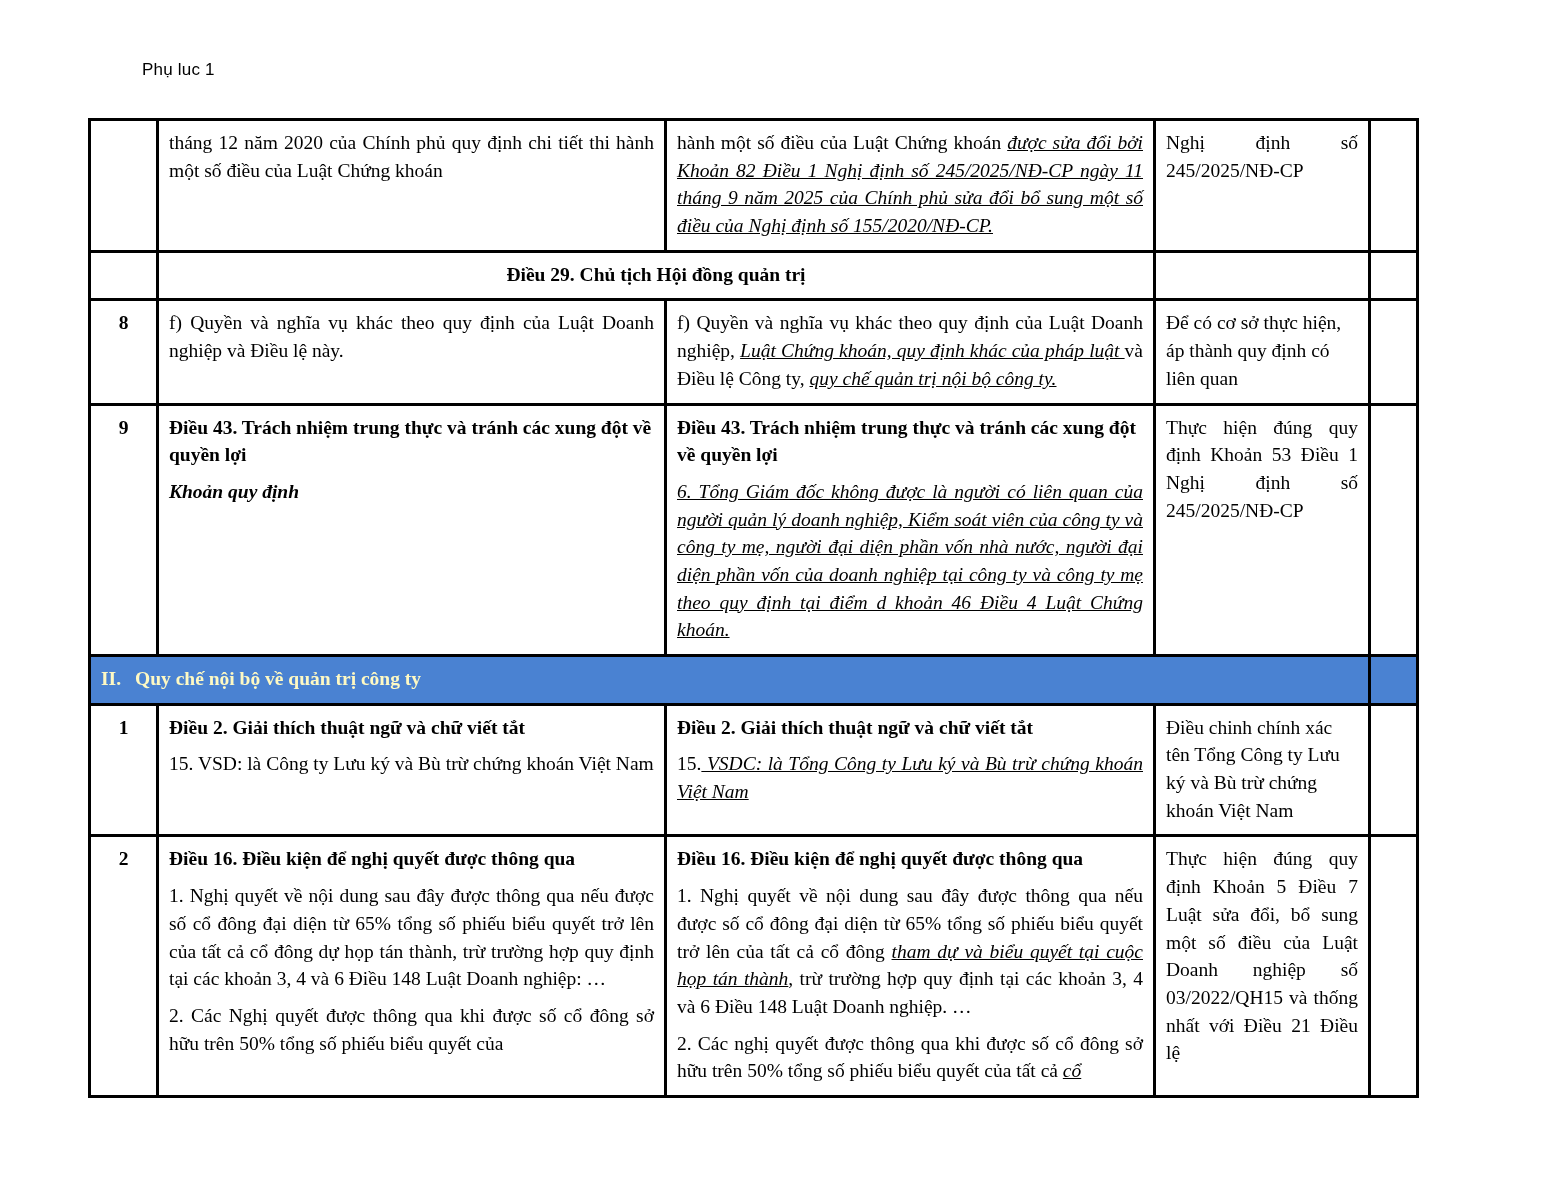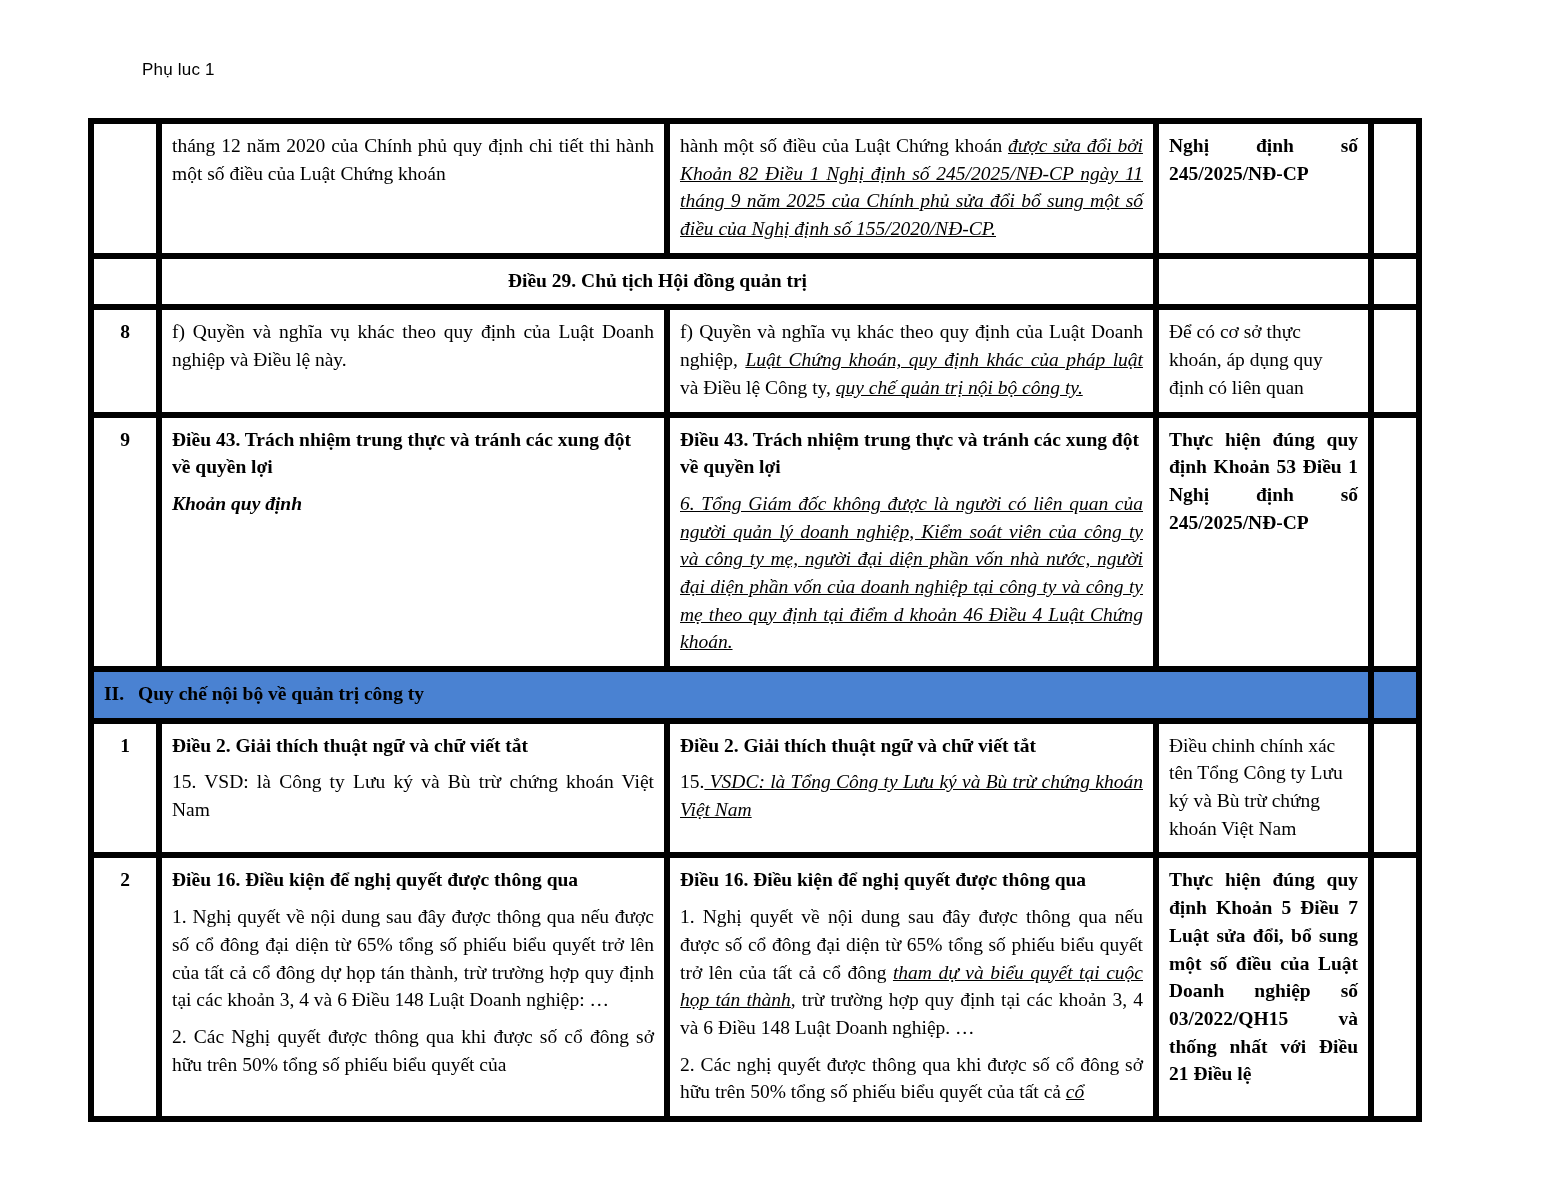--- a/index.html
+++ b/index.html
@@ -32,21 +32,21 @@
     table-layout: fixed;
     margin-left: -52px;
   }
   table.cmp col.c-num     { width: 68px; }
   table.cmp col.c-old     { width: 508px; }
   table.cmp col.c-new     { width: 489px; }
   table.cmp col.c-note    { width: 215px; }
   table.cmp col.c-tail    { width: 48px; }
 
   table.cmp td {
-    border: 6px solid #000000;
+    border: 3px solid #000000;
     vertical-align: top;
     padding: 8px 10px 10px 10px;
     font-size: 19.5px;
     line-height: 1.42;
   }
   td.num {
     text-align: center;
     vertical-align: middle;
     font-weight: bold;
     font-size: 19.5px;
@@ -68,28 +68,28 @@
     text-decoration: underline;
   }
   .heading-row td {
     font-weight: bold;
     padding-top: 9px;
     padding-bottom: 9px;
     text-align: center;
   }
   .section-band td {
     background: #4a82d2;
-    color: #000000;
+    color: #fef9c3;
     font-weight: bold;
     font-size: 20px;
     padding: 8px 10px 9px 18px;
     border-color: #2b4b86;
   }
   .section-band .numlbl { margin-right: 14px; }
-  .note-just { text-align: justify; font-weight: bold; }
+  .note-just { text-align: justify; }
 </style>
 </head>
 <body>
 
 <div class="page">
 
   <div class="doc-header">Phụ luc 1</div>
 
   <table class="cmp">
     <colgroup>
@@ -126,21 +126,21 @@
 
       <tr>
         <td class="num">8</td>
         <td>
           <p class="just">f) Quyền và nghĩa vụ khác theo quy định của Luật Doanh nghiệp và Điều lệ này.</p>
         </td>
         <td>
           <p class="just"><span>f) Quyền và nghĩa vụ khác theo quy định của Luật Doanh nghiệp, </span><span class="ins">Luật Chứng khoán, quy định khác của pháp luật </span><span>và Điều lệ Công ty, </span><span class="ins">quy chế quản trị nội bộ công ty.</span></p>
         </td>
         <td class="note">
-          <p>Để có cơ sở thực khoán, áp dụng quy định có liên quan</p>
+          <p>Để có cơ sở thực hiện, áp thành quy định có liên quan</p>
         </td>
         <td class="tail"></td>
       </tr>
 
       <tr>
         <td class="num">9</td>
         <td>
           <p class="b">Điều 43. Trách nhiệm trung thực và tránh các xung đột về quyền lợi</p>
           <p class="b i">Khoản quy định</p>
         </td>

